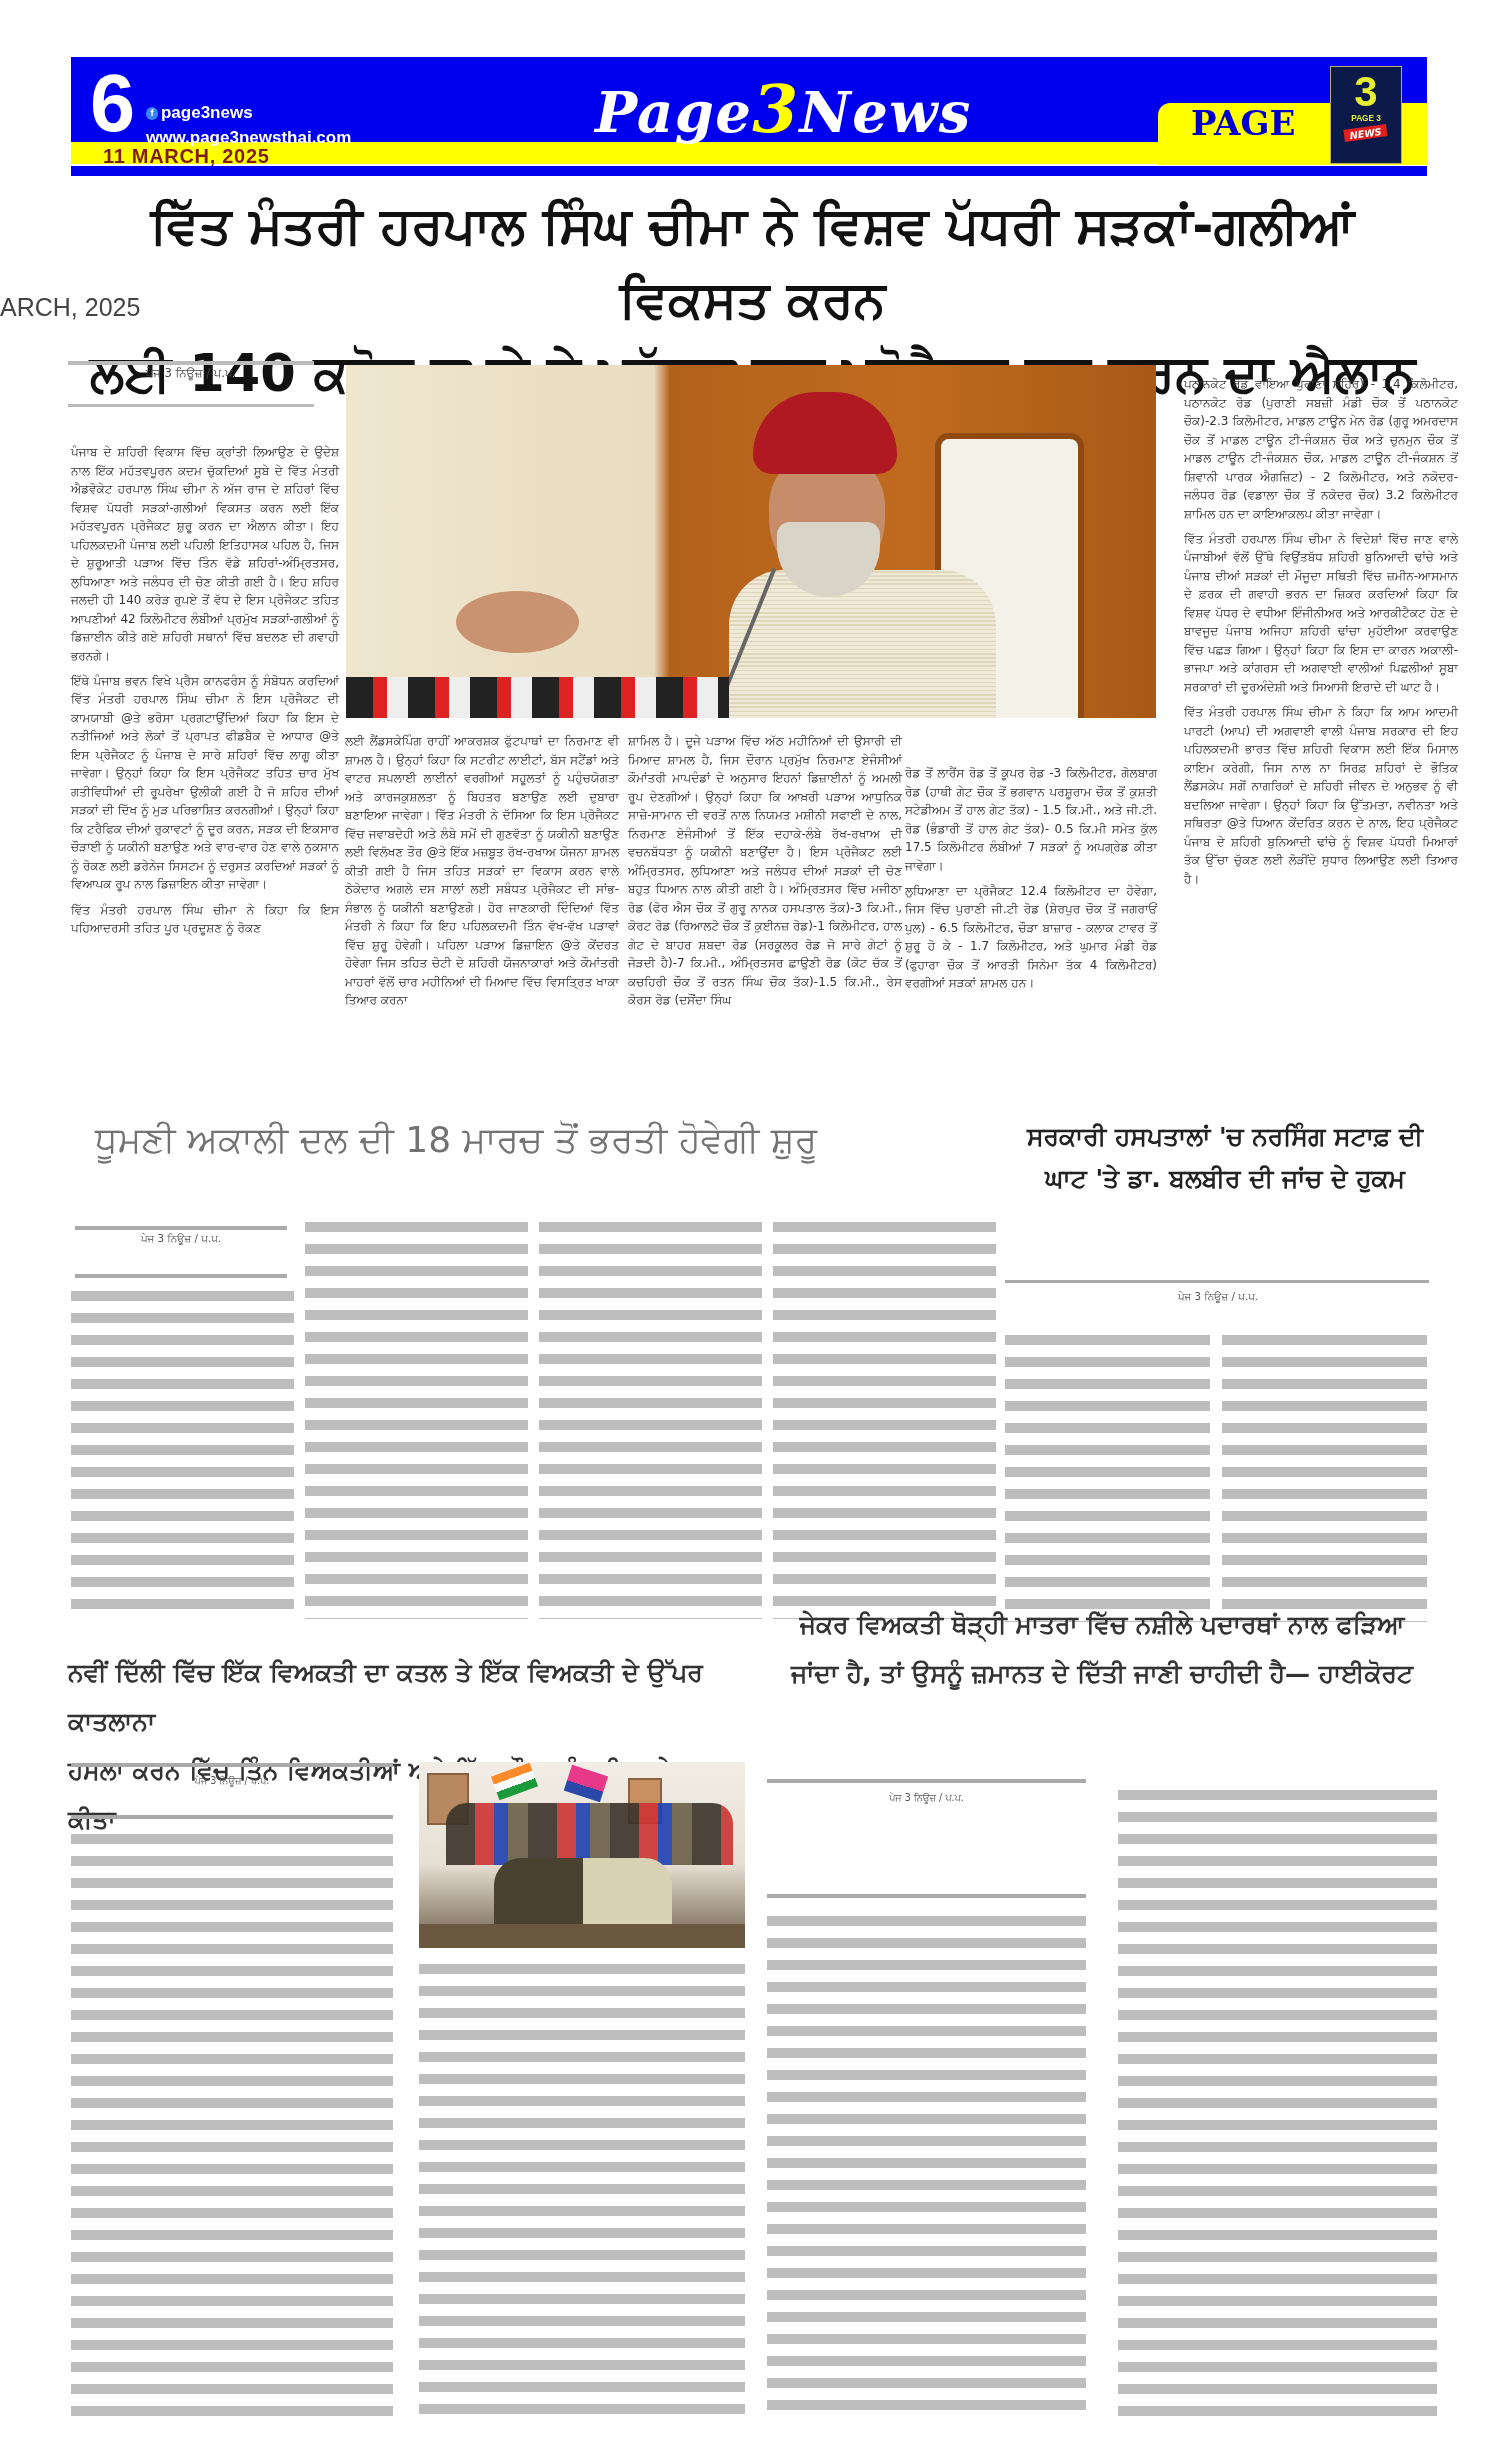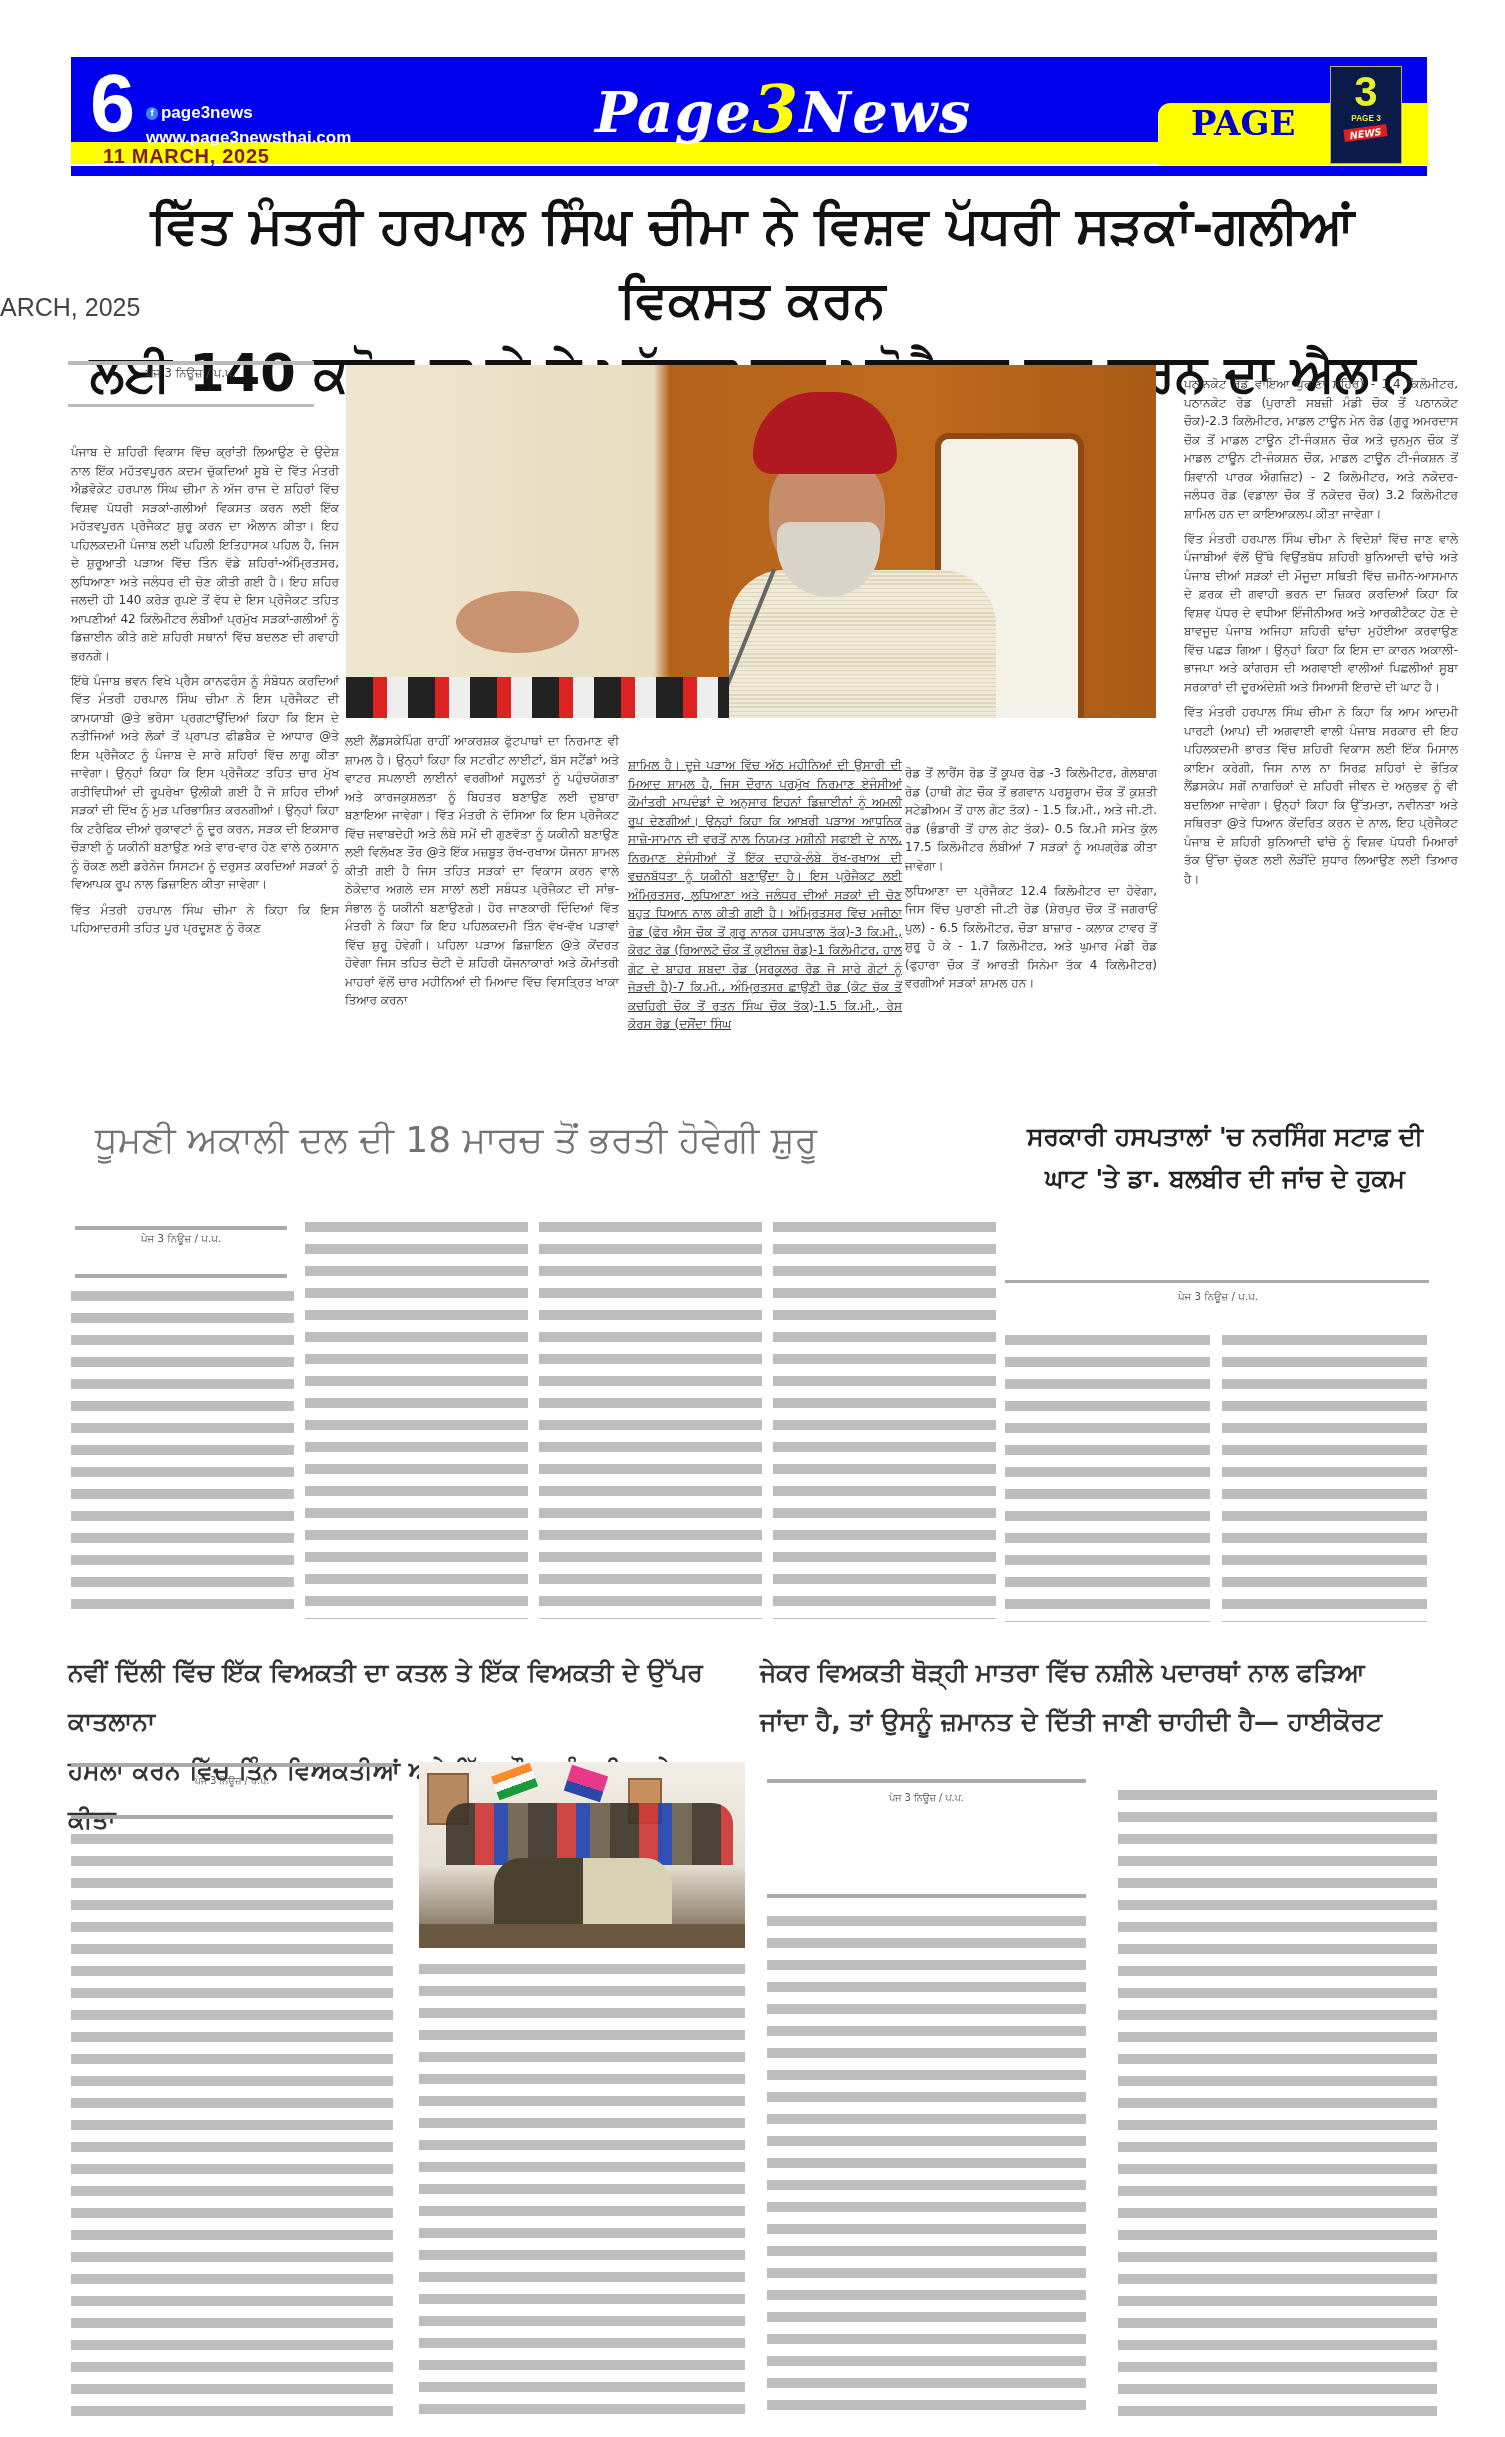--- a/index.html
+++ b/index.html
@@ -29,21 +29,21 @@
   .side-date { left: 0px; top: 293px; font-size: 25px; color: #444; font-family: "Liberation Sans", sans-serif; }
 
   
   .byline-box { left: 68px; top: 366px; width: 246px; text-align: center; font-size: 11.6px; color: #444; }
   .byline-bar { left: 68px; top: 361px; width: 246px; height: 4.1px; background: #bbb; }
   .byline-bar2 { left: 68px; top: 404px; width: 246px; height: 2.7px; background: #bbb; }
   .col { font-size: 12px; line-height: 18.5px; color: #333; text-align: justify; }
   .col p { margin: 0 0 6.8px 0; }
   .col-1 { left: 71px; top: 443px; width: 268px; }
   .col-2 { left: 345px; top: 732px; width: 274px; }
-  .col-3 { left: 628px; top: 756px; width: 274px; text-decoration: underline; }
+  .col-3 { left: 628px; top: 732px; width: 274px; }
   .col-4 { left: 905px; top: 764px; width: 252px; }
   .col-5 { left: 1184px; top: 375px; width: 274px; }
   .photo-main { left: 346px; top: 365px; width: 810px; height: 353px; overflow: hidden; background: linear-gradient(90deg, #efe6cf 0%, #e8dcc0 38%, #b3621c 40%, #c06a1e 70%, #a85a16 100%); }
   .photo-main .turban { position: absolute; left: 407px; top: 27px; width: 144px; height: 82px; border-radius: 68px 68px 20.5px 20.5px; background: #b01822; }
   .photo-main .face { position: absolute; left: 423px; top: 89px; width: 116px; height: 130px; border-radius: 40% 40% 50% 50%; background: #c58d6a; }
   .photo-main .beard { position: absolute; left: 431px; top: 157px; width: 103px; height: 75px; border-radius: 13.7px 13.7px 55px 55px; background: #d9d4c8; }
   .photo-main .vest { position: absolute; left: 383px; top: 205px; width: 267px; height: 157px; border-radius: 55px 55px 0 0; background: repeating-linear-gradient(0deg, #efe9d8 0 2.7px, #e0d6bc 2.7px 4.1px); }
   .photo-main .chair { position: absolute; left: 589px; top: 68px; width: 137px; height: 287px; border: 6.8px solid #8e4a12; border-bottom: none; border-radius: 13.7px 13.7px 0 0; background: #f4f1e9; }
   .photo-main .mic { position: absolute; left: 397px; top: 198px; width: 4.1px; height: 157px; background: #666; transform: rotate(22deg); }
   .photo-main .hand { position: absolute; left: 110px; top: 226px; width: 123px; height: 62px; border-radius: 50%; background: #c99270; }
@@ -53,21 +53,21 @@
   .h2-left { left: 89px; top: 1116px; width: 890px; font-weight: 400; font-size: 36px; line-height: 48px; color: #737373; margin-left: 6px; }
   .h2-right { left: 1006px; top: 1116px; width: 438px; font-weight: 700; font-size: 25px; line-height: 42px; color: #222; text-align: center; }
   .rule { background: #aaa; height: 4.1px; }
   .sec2-left-byline { left: 75px; top: 1229px; width: 212px; font-size: 10.3px; color: #555; text-align: center; line-height: 19px; }
   .sec2-right-byline { left: 1006px; top: 1287px; width: 424px; font-size: 10.3px; color: #555; text-align: center; line-height: 19px; }
 
   .grey-lines { background: repeating-linear-gradient(180deg, #9a9a9a 0 10.3px, transparent 10.3px 22px); opacity: 0.65; }
 
   
   .h3-left { left: 68px; top: 1648px; width: 684px; font-weight: 700; font-size: 25px; line-height: 49px; color: #333; text-align: left; }
-  .h3-right { left: 760px; top: 1648px; width: 684px; font-weight: 700; font-size: 25px; line-height: 49px; color: #333; }
+  .h3-right { left: 760px; top: 1600px; width: 684px; font-weight: 700; font-size: 25px; line-height: 49px; color: #333; text-align: center; }
   .photo-police { left: 419px; top: 1762px; width: 326px; height: 186px; overflow: hidden; background: linear-gradient(180deg, #f2ede6 0%, #e6dfd3 55%, #6a5a44 100%); }
   .photo-police .flag { position: absolute; left: 75px; top: 6.8px; width: 41px; height: 25px; background: linear-gradient(180deg, #ff8a2a 0 33%, #fff 33% 66%, #1a9a3a 66%); transform: rotate(-20deg); }
   .photo-police .flag2 { position: absolute; left: 148px; top: 8.2px; width: 38px; height: 27px; background: linear-gradient(180deg, #e8388a 0 60%, #2a48a8 60%); transform: rotate(18deg); }
   .photo-police .frame1 { position: absolute; left: 8.2px; top: 11px; width: 38px; height: 48px; background: #b88860; border: 2.1px solid #8a6040; }
   .photo-police .frame2 { position: absolute; left: 209px; top: 16.4px; width: 30px; height: 42px; background: #c89060; border: 2.1px solid #8a6040; }
   .photo-police .row1 { position: absolute; left: 27px; top: 41px; width: 287px; height: 62px; background: repeating-linear-gradient(90deg, #3a3228 0 29px, #c33 29px 48px, #1e40b0 48px 62px, #6a5e48 62px 82px); opacity: 0.9; border-radius: 20.5px 20.5px 0 0; }
   .photo-police .row2 { position: absolute; left: 75px; top: 96px; width: 178px; height: 68px; background: linear-gradient(90deg, #4a4230 0 50%, #d8d2b4 50%); border-radius: 27px 27px 0 0; }
   .photo-police .desk { position: absolute; left: 0; top: 162px; width: 326px; height: 25px; background: #6b5840; }
 
   .tiny-byline { font-size: 9.6px; color: #555; text-align: center; line-height: 16.4px; }

